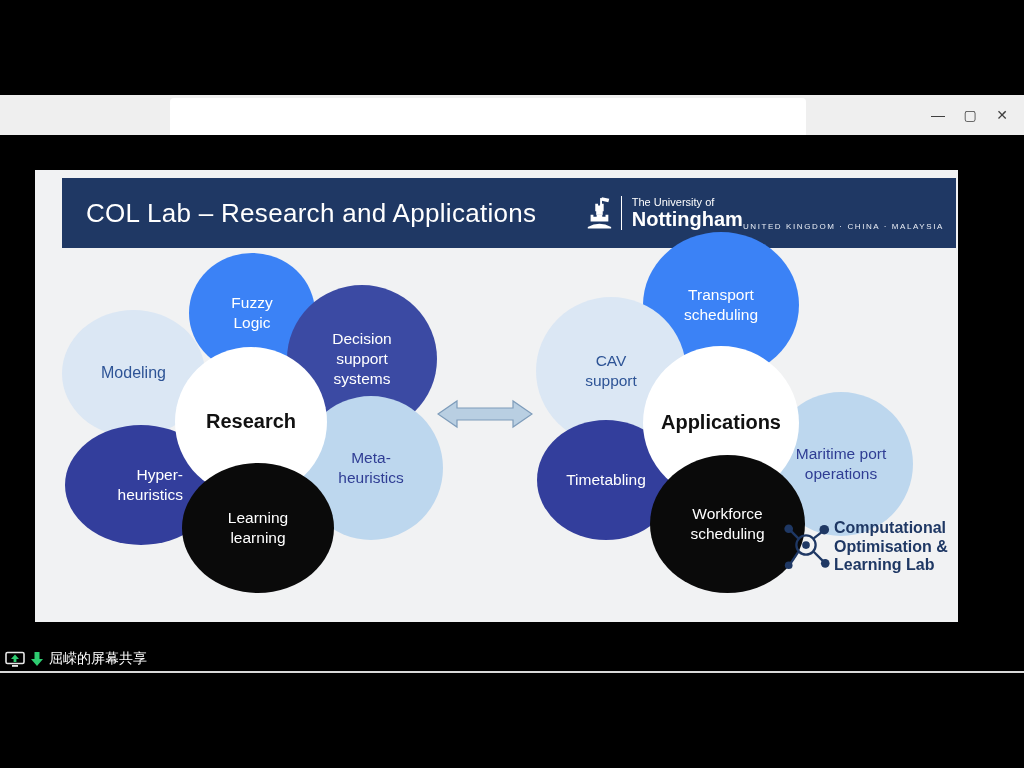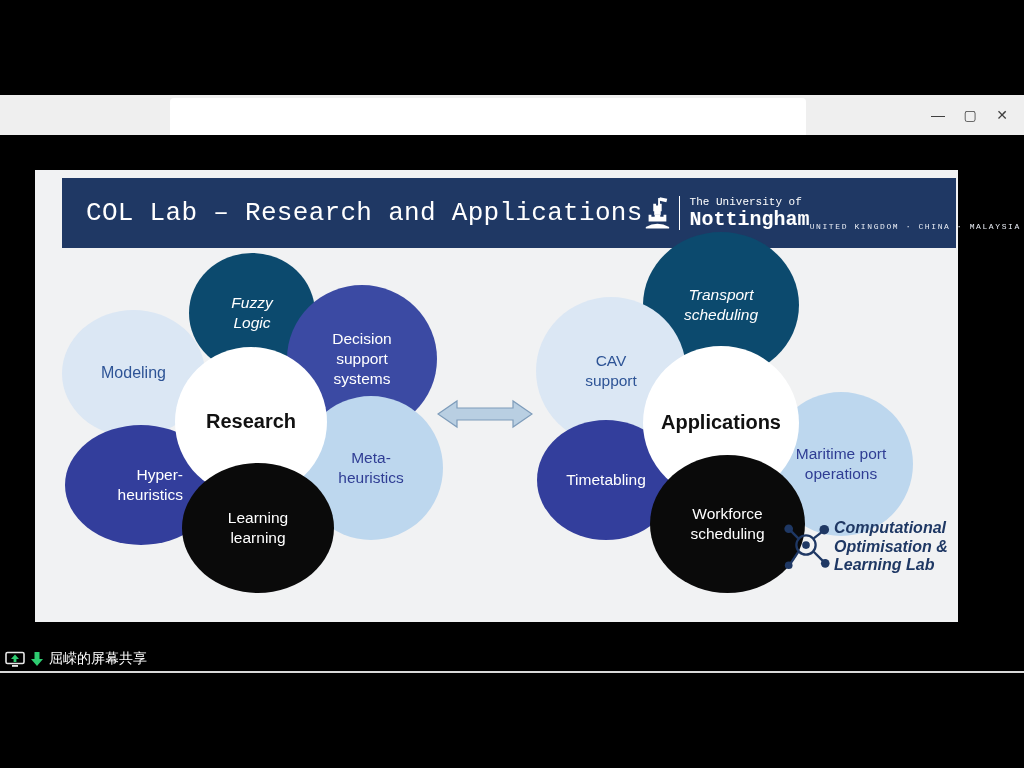--- a/index.html
+++ b/index.html
@@ -15,34 +15,34 @@
            color:#404040;font-size:14px;}
   .window-bottom-line{position:absolute;left:0;top:671px;width:1024px;height:2px;background:#d9d9d9;}
 
   
   .content{position:absolute;left:0;top:135px;width:1024px;height:537px;background:#000;}
   .slide{position:absolute;left:35px;top:35px;width:923px;height:452px;background:#f1f2f3;}
 
   
   .slide-header{position:absolute;left:27px;top:8px;width:894px;height:70px;background:#1f3864;
                 display:flex;align-items:center;justify-content:space-between;
-                padding:0 12px 0 24px;box-sizing:border-box;font-family:Liberation Mono, monospace;}
+                padding:0 12px 0 24px;box-sizing:border-box;}
   .slide-title{color:#fff;font-size:26px;letter-spacing:.3px;font-weight:400;white-space:nowrap;}
   .uon{display:flex;flex-direction:row;align-items:flex-end;}
   .uon-top{display:flex;align-items:center;}
   .castle{margin-right:8px;flex:none;}
   .uon-divider{width:1px;height:34px;background:#fff;margin-right:10px;}
   .uon-pre{color:#fff;font-size:11px;line-height:1.15;}
   .uon-name{color:#fff;font-size:20px;font-weight:bold;line-height:1.05;}
   .uon-countries{color:#e9edf5;font-size:8px;letter-spacing:1.6px;margin-top:6px;white-space:nowrap;}
 
   
   .bubble{position:absolute;border-radius:50%;display:flex;align-items:center;justify-content:center;
           text-align:center;font-size:15.5px;line-height:1.28;z-index:1;}
-  .c-indigo{background:#0c4a6e;color:#fff;font-style:italic;}
+  .c-indigo{background:#3b82f6;color:#fff;}
   .c-medblue{background:#3b4aa3;color:#fff;}
   .c-royal{background:#333e9c;color:#fff;}
   .c-pale{background:#dbe7f4;color:#2e5496;}
   .c-light{background:#bdd7ee;color:#2f3d94;}
   .c-black{background:#0a0a0a;color:#fff;}
   .c-white{background:#ffffff;color:#111;font-weight:bold;font-size:20px;}
 
   .b-fuzzy{left:154px;top:83px;width:126px;height:120px;}
   .b-dss{left:252px;top:115px;width:150px;height:148px;}
   .b-modeling{left:27px;top:140px;width:143px;height:127px;font-size:16px;}
@@ -67,21 +67,21 @@
   .b-transport span{max-width:108px;}
   .b-airport span{max-width:92px;}
   .b-cav span{max-width:72px;}
   .b-maritime span{max-width:96px;}
   .b-workforce span{max-width:106px;}
 
   .arrow{position:absolute;left:402px;top:228px;z-index:1;}
 
   
   .col-logo{position:absolute;left:746px;top:348px;display:flex;align-items:center;z-index:4;}
-  .col-text{margin-left:3px;color:#1f3864;font-weight:bold;font-size:16px;line-height:1.18;font-style:italic;}
+  .col-text{margin-left:3px;color:#1f3864;font-weight:bold;font-size:16px;line-height:1.18;}
 
   
   .statusbar{position:absolute;left:5px;top:648px;height:22px;display:flex;align-items:center;
              gap:5px;color:#fff;font-size:14px;z-index:5;}
 </style>
 </head>
 <body>
 
 <div class="screen">
 

